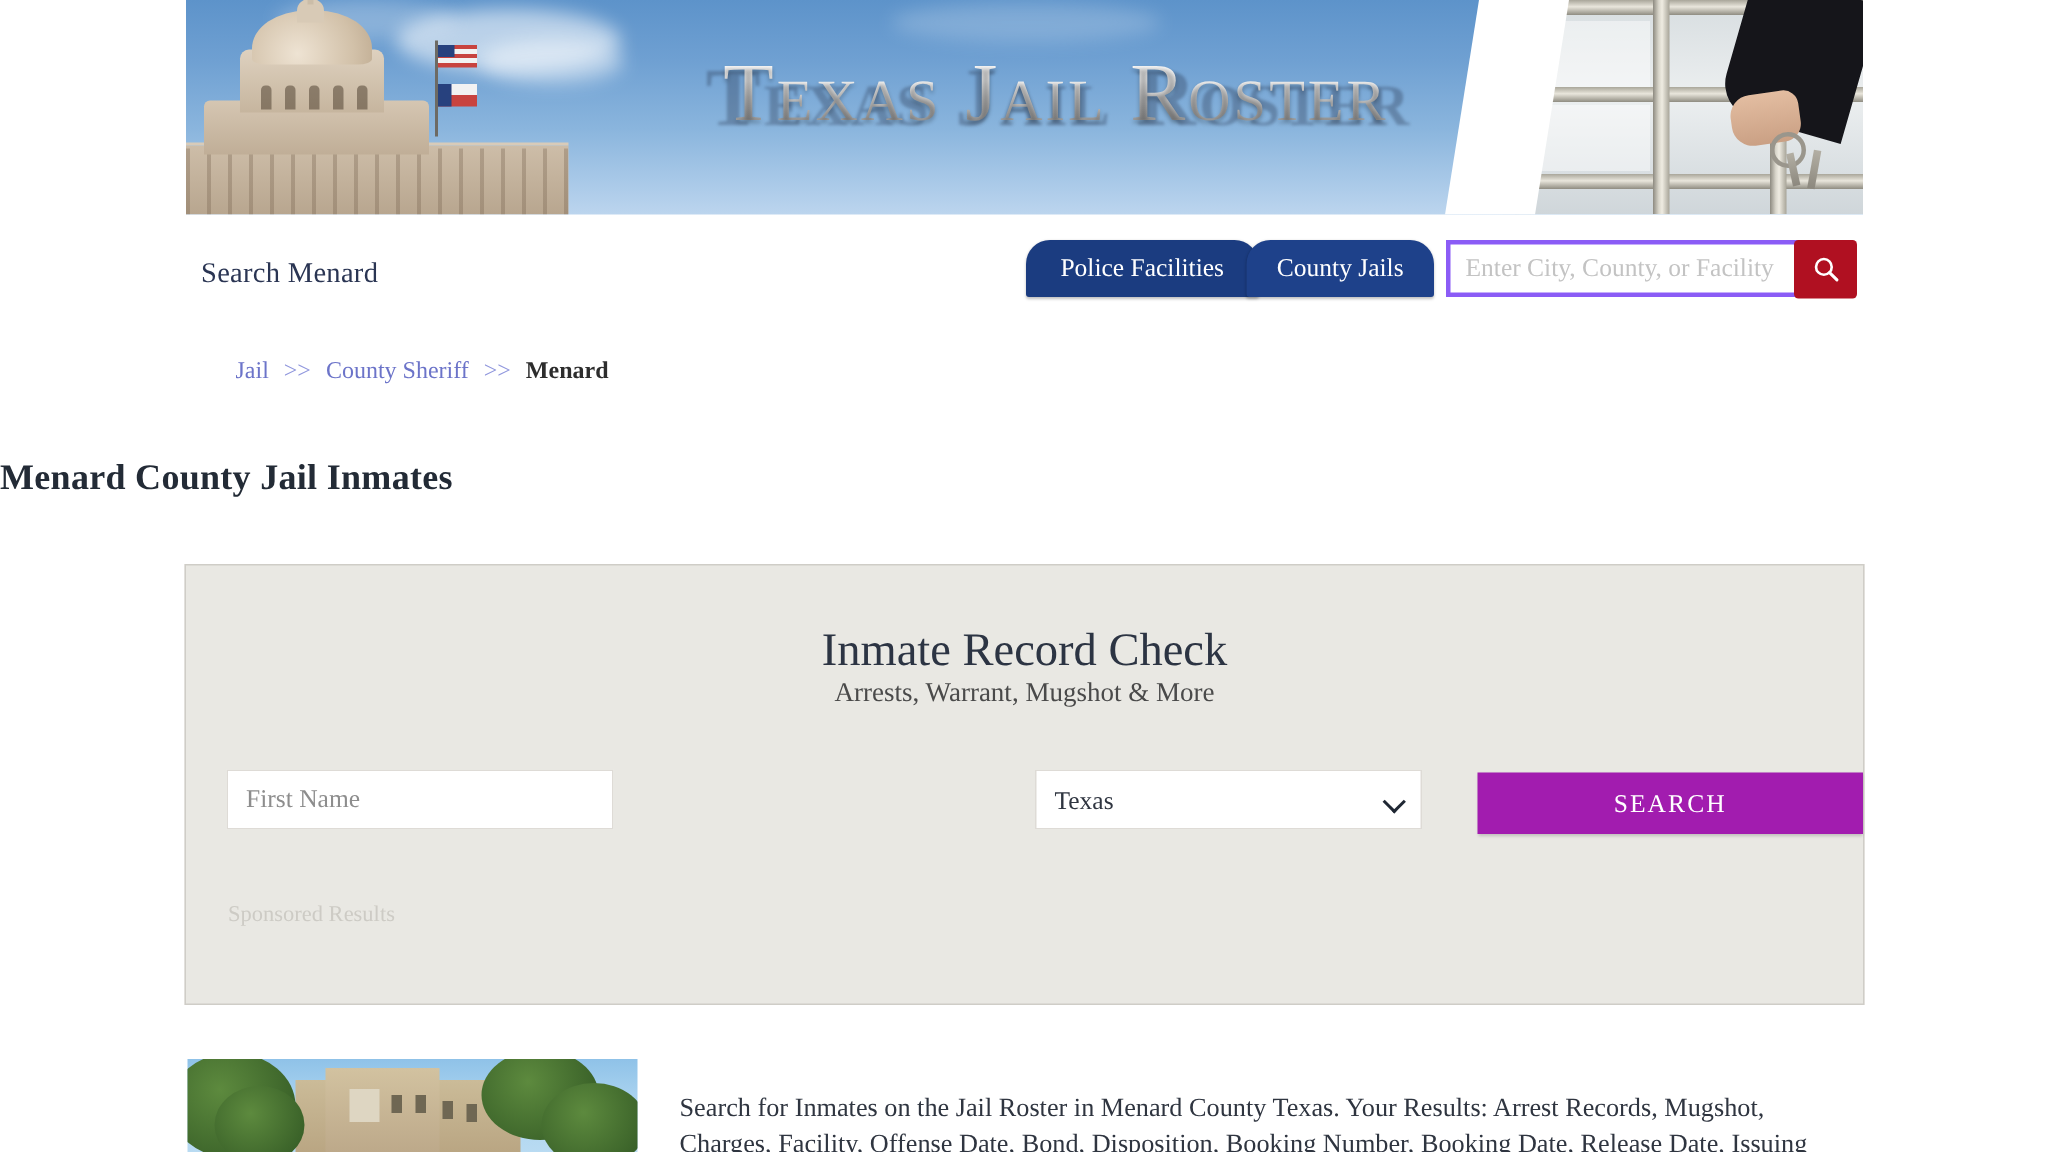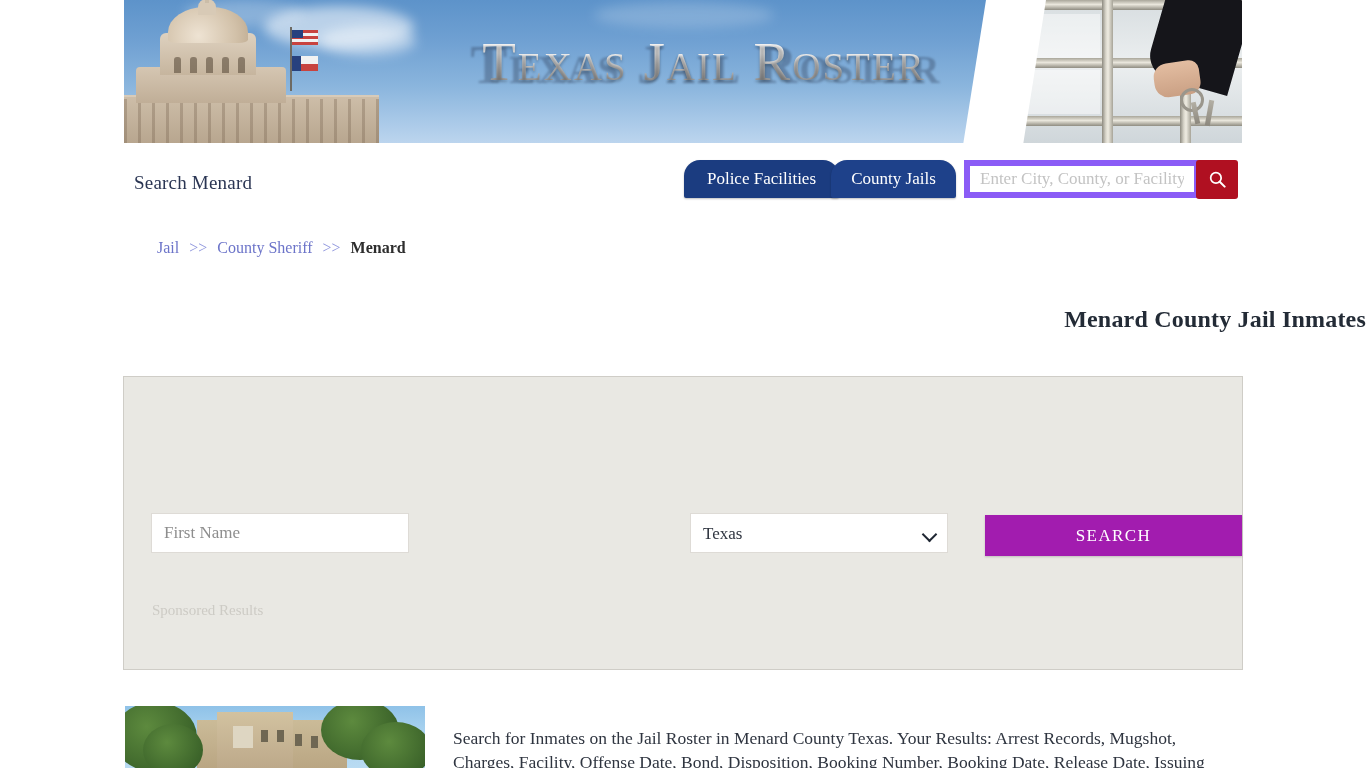--- a/index.html
+++ b/index.html
@@ -241,21 +241,21 @@
     white-space: nowrap;
   }
   .tab-1 { left: 0px;   width: 155px; background: #1b3c80; }
   .tab-2 { left: 147px; width: 125px; background: #1e418a; }
 
   .sfield {
     position: absolute;
     left: 840px; top: 17px;
     width: 236px; height: 38px;
     background: #ffffff;
-    border: 6px solid #8b5cf6;
+    border: 3px solid #8b5cf6;
     box-sizing: border-box;
   }
   .sfield input {
     width: 100%; height: 100%;
     border: 0; outline: 0;
     padding: 0 10px;
     box-sizing: border-box;
     font-family: "Liberation Serif", "DejaVu Serif", serif;
     font-size: 17px;
     color: #555;
@@ -284,21 +284,21 @@
   }
   .crumb a { color: #6c74c9; text-decoration: none; cursor: pointer; }
   .crumb .sep { color: #8f96dd; margin: 0 6px; }
   .crumb .cur { color: #2d2d2d; font-weight: bold; }
 
   
   .ptitle {
     position: absolute;
     left: 0; top: 290px;
     width: 1366px;
-    text-align: right;
+    text-align: left;
     font-size: 24px;
     font-weight: bold;
     color: #232b36;
     letter-spacing: .2px;
   }
 
   
   .adbox {
     position: absolute;
     left: 123px; top: 376px;
@@ -479,20 +479,22 @@
     <a>Jail</a>
     <span class="sep">&gt;&gt;</span>
     <a>County Sheriff</a>
     <span class="sep">&gt;&gt;</span>
     <span class="cur">Menard</span>
   </div>
 
   <h1 class="ptitle">Menard County Jail Inmates</h1>
 
   <div class="adbox">
+    <div class="ad-h1">Inmate Record Check</div>
+    <div class="ad-h2">Arrests, Warrant, Mugshot &amp; More</div>
 
     <div class="ad-form">
       <div class="ff ff-first">
         <input type="text" placeholder="First Name" style="">
       </div>
       <div class="ff ff-state">
         <select>
           <option>Texas</option>
         </select>
         <span class="chev"></span>

